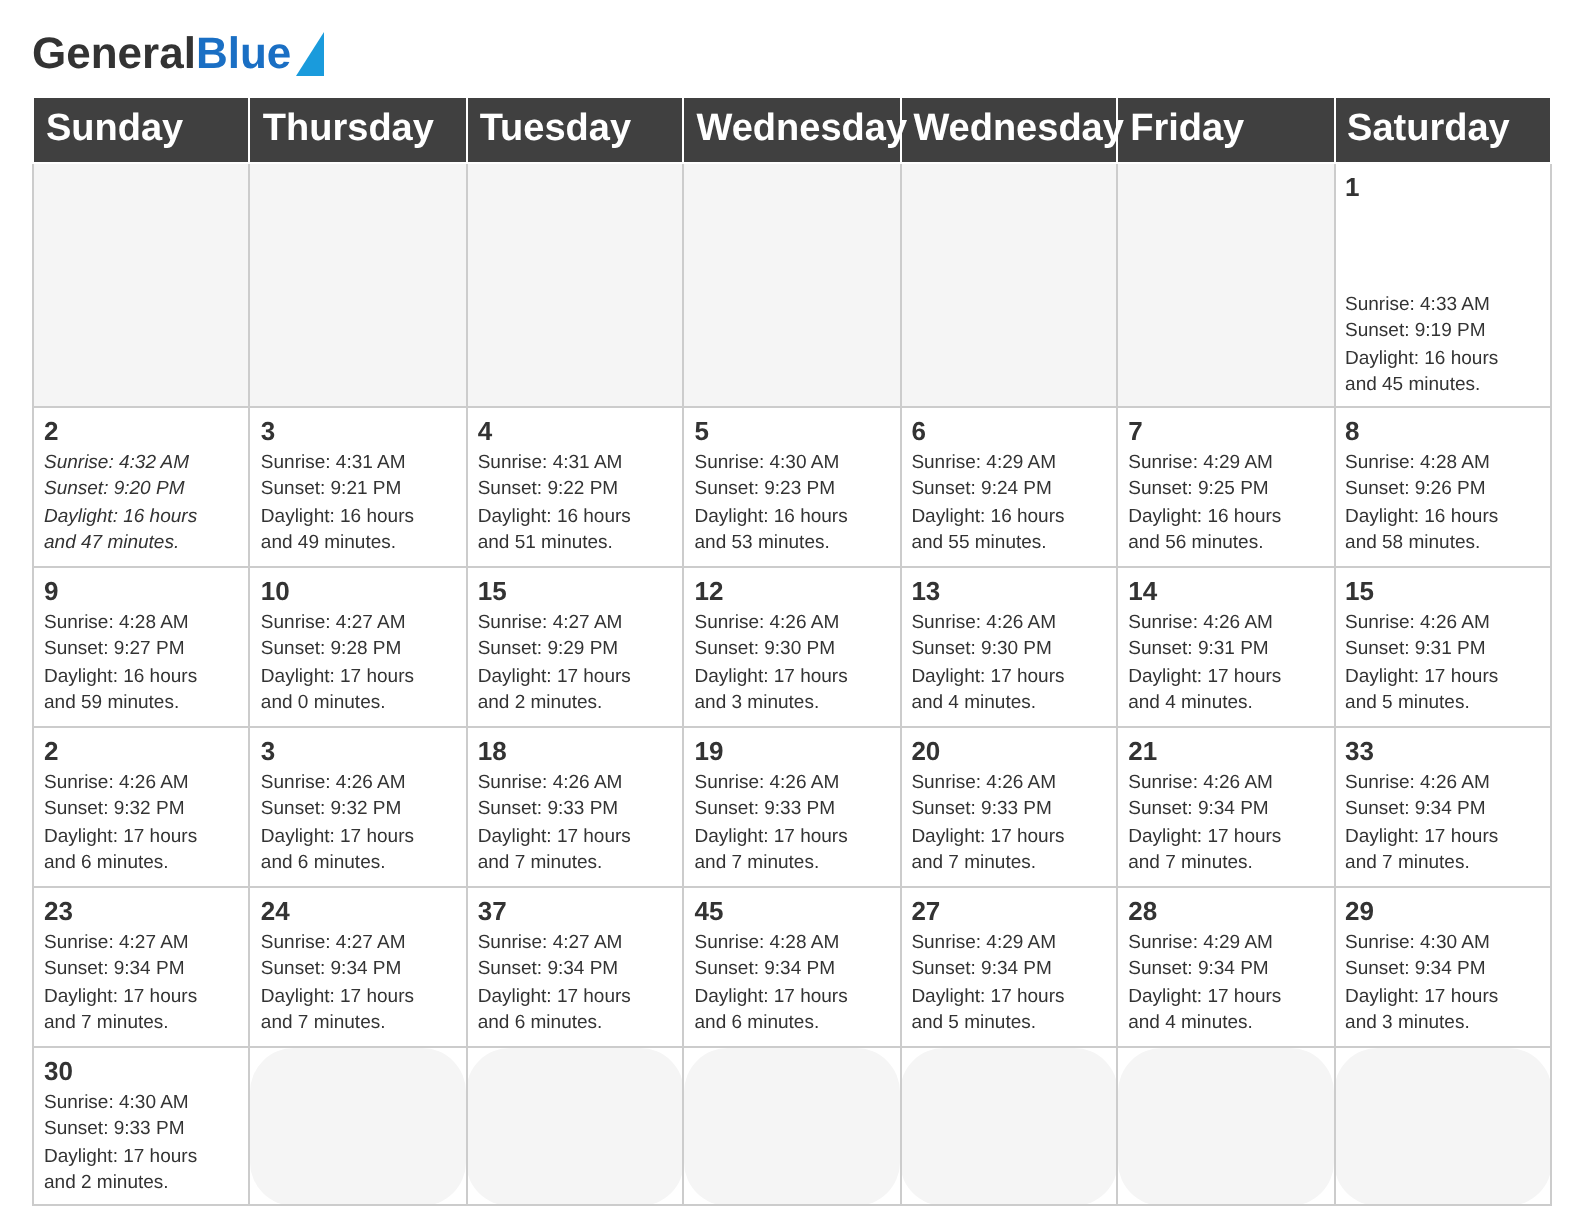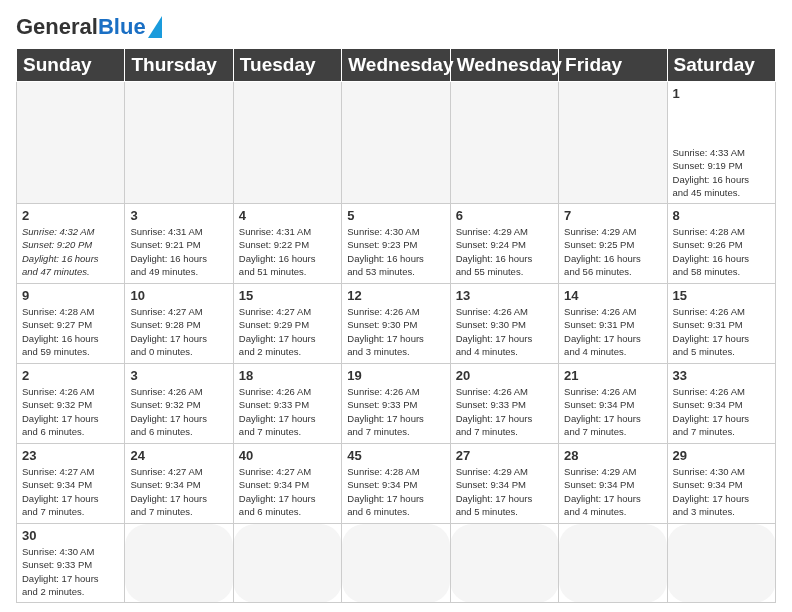--- a/index.html
+++ b/index.html
@@ -305,21 +305,21 @@
 and 7 minutes.</div>
         </td>
         <td>
           <span class="day-number">24</span>
           <div class="day-info" style="white-space: pre-line;">Sunrise: 4:27 AM
 Sunset: 9:34 PM
 Daylight: 17 hours
 and 7 minutes.</div>
         </td>
         <td>
-          <span class="day-number">40</span>
+          <span class="day-number">37</span>
           <div class="day-info" style="white-space: pre-line;">Sunrise: 4:27 AM
 Sunset: 9:34 PM
 Daylight: 17 hours
 and 6 minutes.</div>
         </td>
         <td>
           <span class="day-number">45</span>
           <div class="day-info" style="white-space: pre-line;">Sunrise: 4:28 AM
 Sunset: 9:34 PM
 Daylight: 17 hours

